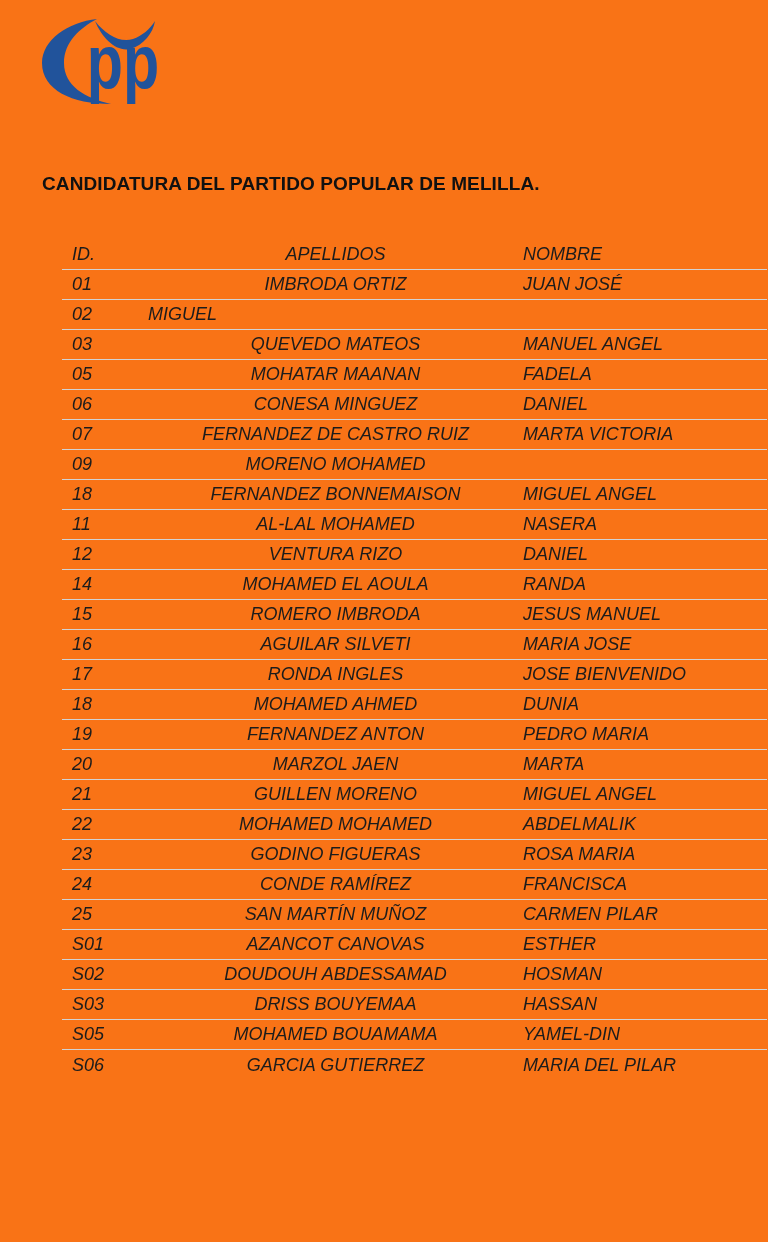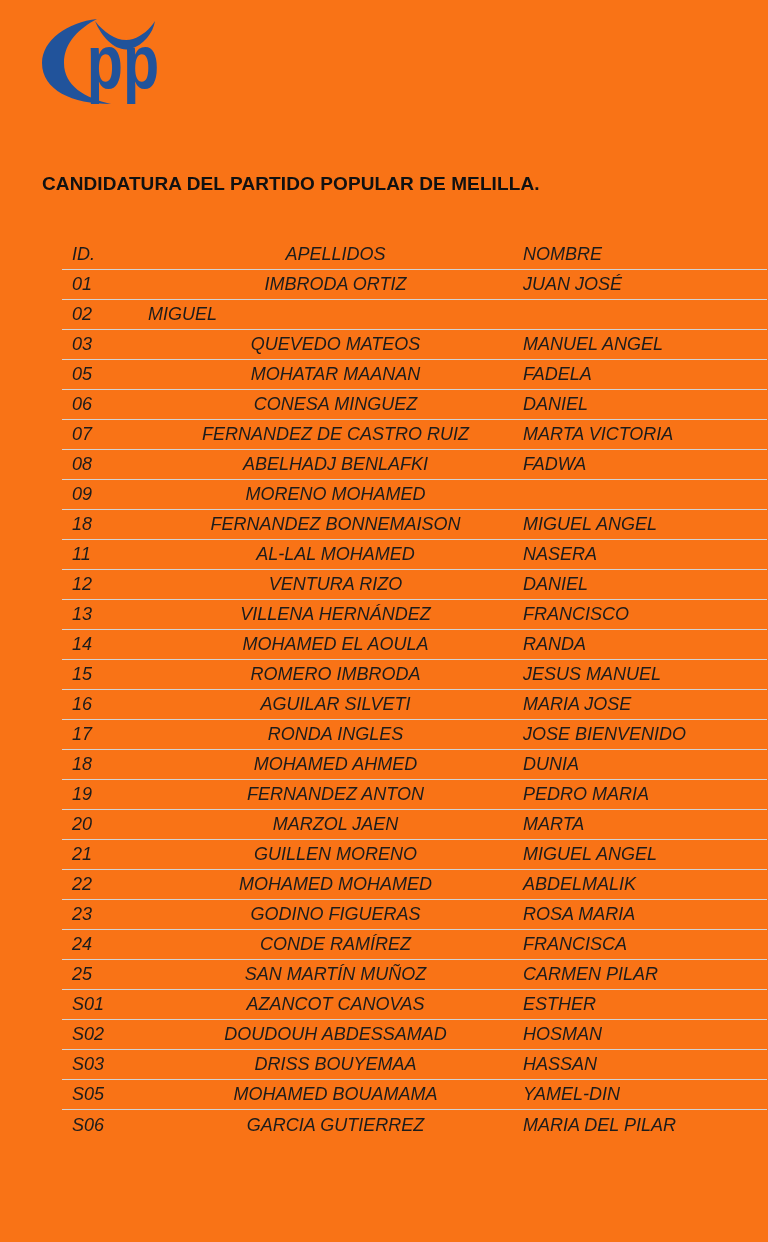--- a/index.html
+++ b/index.html
@@ -120,49 +120,39 @@
     <div class="c-id">06</div>
     <div class="c-ap">CONESA MINGUEZ</div>
     <div class="c-no">DANIEL</div>
   </div>
       <div class="t-row">
     <div class="c-id">07</div>
     <div class="c-ap">FERNANDEZ DE CASTRO RUIZ</div>
     <div class="c-no">MARTA VICTORIA</div>
   </div>
       <div class="t-row">
-    <div class="c-id">08</div>
-    <div class="c-ap">ABELHADJ BENLAFKI</div>
-    <div class="c-no">FADWA</div>
-  </div>
-      <div class="t-row">
     <div class="c-id">09</div>
     <div class="c-ap">MORENO MOHAMED</div>
   </div>
       <div class="t-row">
     <div class="c-id">18</div>
     <div class="c-ap">FERNANDEZ BONNEMAISON</div>
     <div class="c-no">MIGUEL ANGEL</div>
   </div>
       <div class="t-row">
     <div class="c-id">11</div>
     <div class="c-ap">AL-LAL MOHAMED</div>
     <div class="c-no">NASERA</div>
   </div>
       <div class="t-row">
     <div class="c-id">12</div>
     <div class="c-ap">VENTURA RIZO</div>
     <div class="c-no">DANIEL</div>
   </div>
       <div class="t-row">
-    <div class="c-id">13</div>
-    <div class="c-ap">VILLENA HERNÁNDEZ</div>
-    <div class="c-no">FRANCISCO</div>
-  </div>
-      <div class="t-row">
     <div class="c-id">14</div>
     <div class="c-ap">MOHAMED EL AOULA</div>
     <div class="c-no">RANDA</div>
   </div>
       <div class="t-row">
     <div class="c-id">15</div>
     <div class="c-ap">ROMERO IMBRODA</div>
     <div class="c-no">JESUS MANUEL</div>
   </div>
       <div class="t-row">

